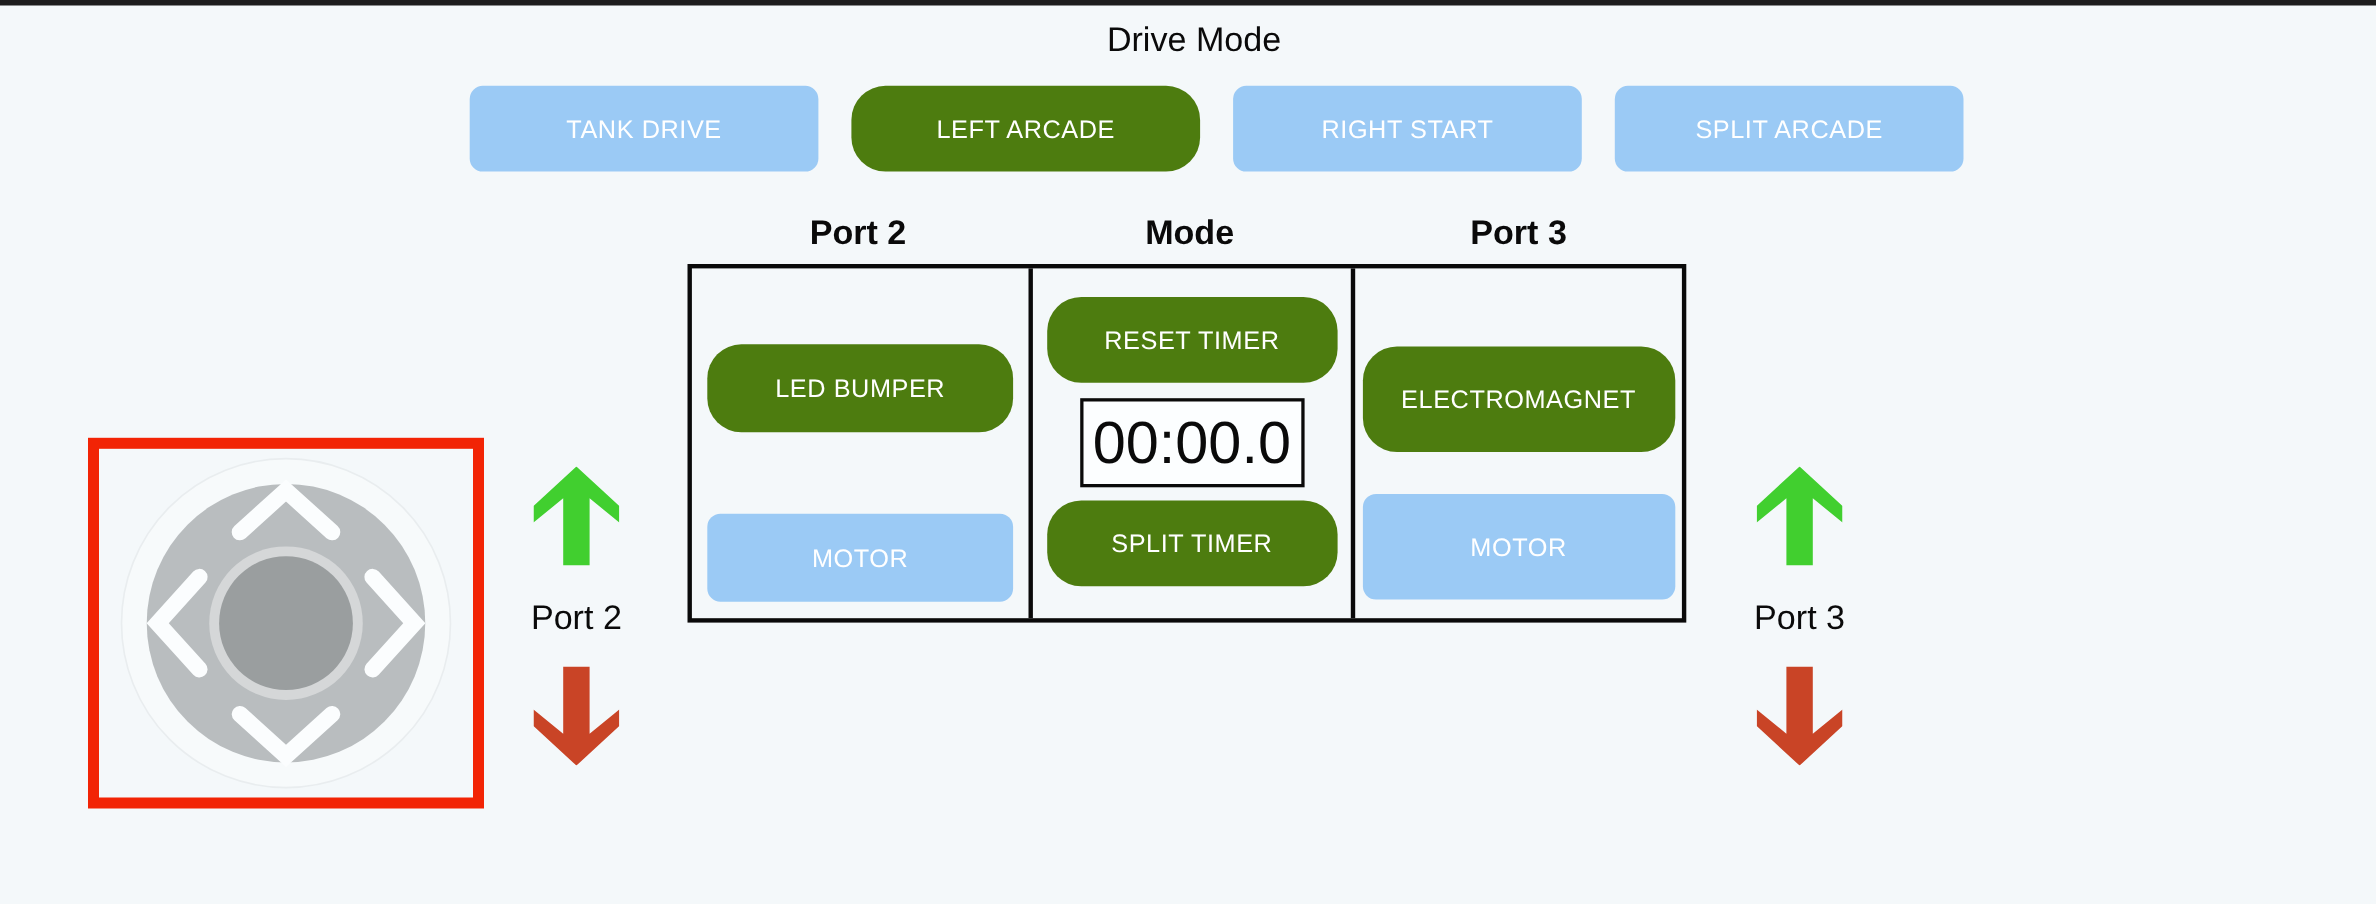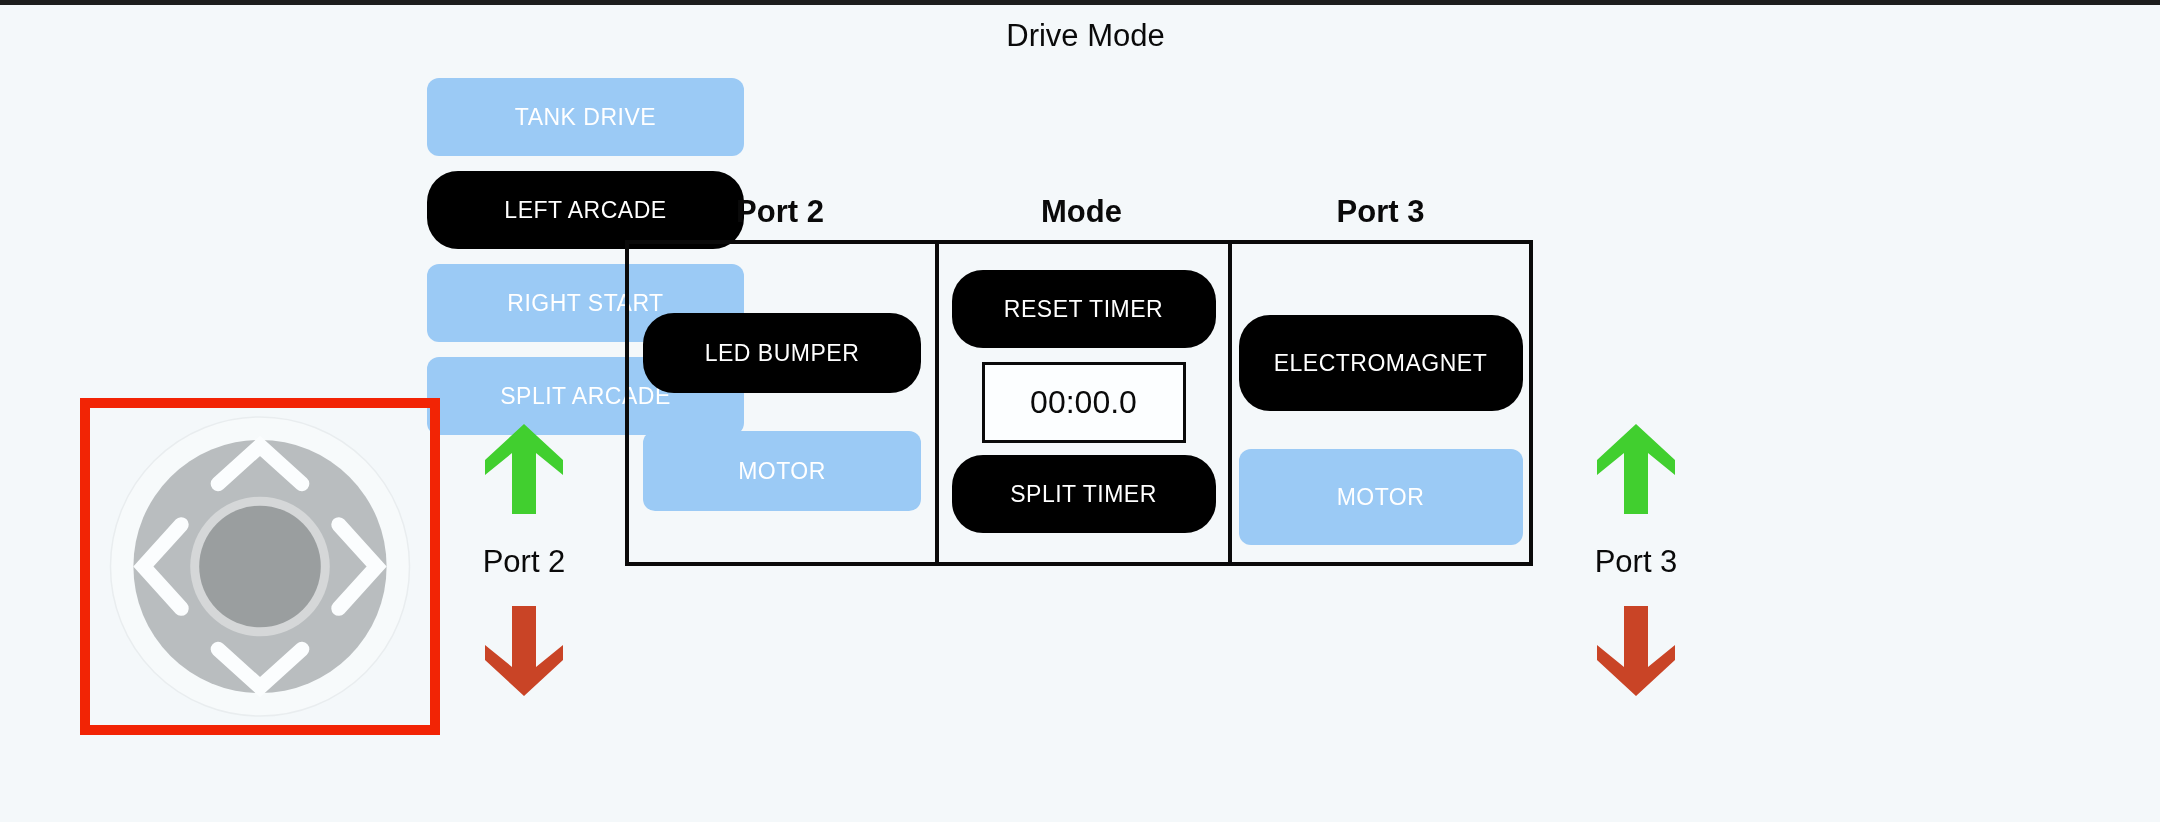--- a/index.html
+++ b/index.html
@@ -10,59 +10,59 @@
     font-family:"Liberation Sans", sans-serif;
     overflow:hidden;
   }
   .topbar{position:absolute;top:0;left:0;width:2160px;height:5px;background:#1d1d1d;}
 
   
   .drive-title{
     position:absolute;top:18px;left:427px;width:1317px;
     text-align:center;font-size:31px;font-weight:normal;color:#0a0a0a;
   }
-  .mode-row{position:absolute;left:427px;top:78px;display:flex;gap:15px;flex-direction:column;}
+  .mode-row{position:absolute;left:427px;top:78px;display:flex;gap:30px;}
   .btn{
     border:none;border-radius:12px;
     display:flex;align-items:center;justify-content:center;
     color:#ffffff;font-size:23px;letter-spacing:.5px;
     background:#9bcaf5;cursor:pointer;
     font-family:"Liberation Sans", sans-serif;
   }
-  .btn.active{background:#000000;border-radius:31px;}
+  .btn.active{background:#4d7c0f;border-radius:31px;}
   .mode-btn{width:317px;height:78px;}
 
   
   .col-header{
     position:absolute;top:194px;
     font-size:31px;font-weight:bold;color:#0a0a0a;text-align:center;
   }
   .col-header.h1{left:625px;width:310px;}
   .col-header.h2{left:935px;width:293px;}
   .col-header.h3{left:1228px;width:305px;}
 
   
   .control-table{
     position:absolute;left:625px;top:240px;width:908px;height:326px;
     border:4px solid #0a0a0a;box-sizing:border-box;display:flex;
   }
   .cell{box-sizing:border-box;display:flex;flex-direction:column;align-items:center;}
-  .cell-port2{flex:0 0 306px;padding-top:69px;}
+  .cell-port2{flex:0 0 306px;padding-top:69px;gap:36px;}
   .cell-timer{flex:0 0 293px;border-left:4px solid #0a0a0a;padding-top:26px;}
   .cell-port3{flex:1 1 auto;border-left:4px solid #0a0a0a;padding-top:71px;}
   .cell-btn{height:80px;}
   .w278{width:278px;}
   .w264{width:264px;height:78px;}
   .w284{width:284px;height:96px;}
   .gap20{margin-top:38px;}
   .timer-display{
     width:204px;height:81px;margin-top:14px;box-sizing:border-box;
     background:#fcfeff;border:3px solid #0a0a0a;
     display:flex;align-items:center;justify-content:center;
-    font-size:32px;color:#0a0a0a;
+    font-size:54px;color:#0a0a0a;
   }
   .start-margin{margin-top:12px;}
 
   
   .joystick-box{
     position:absolute;left:80px;top:398px;width:360px;height:337px;
     border:10px solid #f22405;box-sizing:border-box;
     display:flex;align-items:center;justify-content:center;
   }
   .joystick-box svg{display:block;}

